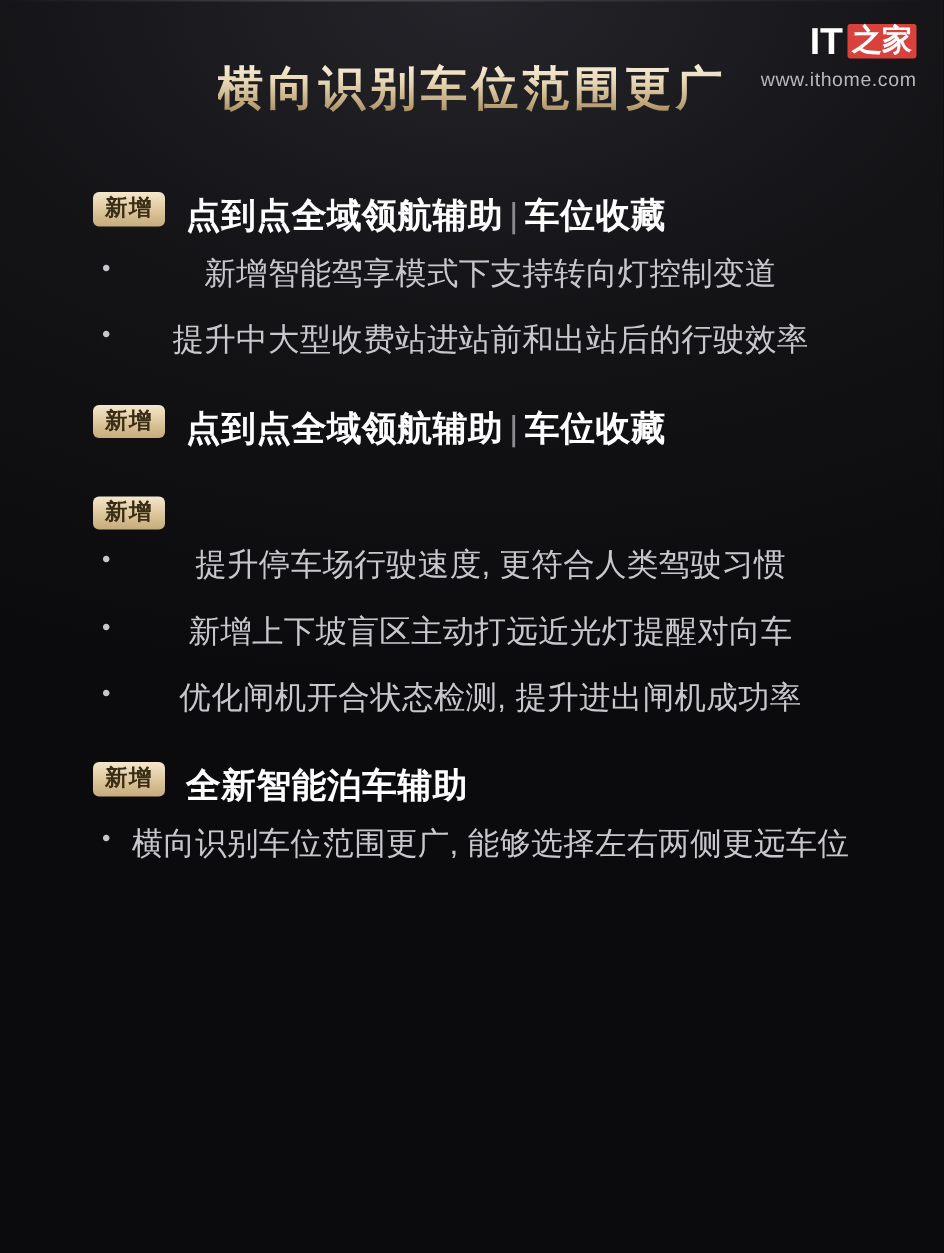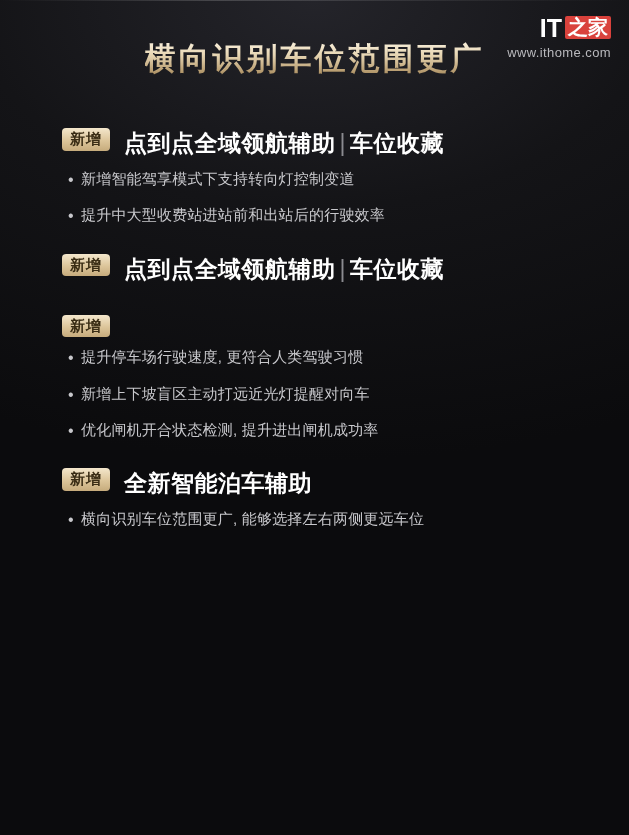--- a/index.html
+++ b/index.html
@@ -124,26 +124,27 @@
     font-weight: normal;
     padding: 0 4px;
   }
   .bullets {
     margin: 0;
     padding: 0;
     list-style: none;
   }
   .bullet {
     position: relative;
-    font-size: 15px;
+    font-size: 21px;
     color: #c8c8cc;
     line-height: 1.35;
     padding-left: 13px;
     margin: 0 0 16px 6px;
     letter-spacing: 0.2px;
+    text-align: center;
   }
   .bullet:last-child { margin-bottom: 0; }
   .bullet::before {
     content: "•";
     position: absolute;
     left: 0;
     top: 0;
     color: #c8c8cc;
     font-size: 16px;
   }

